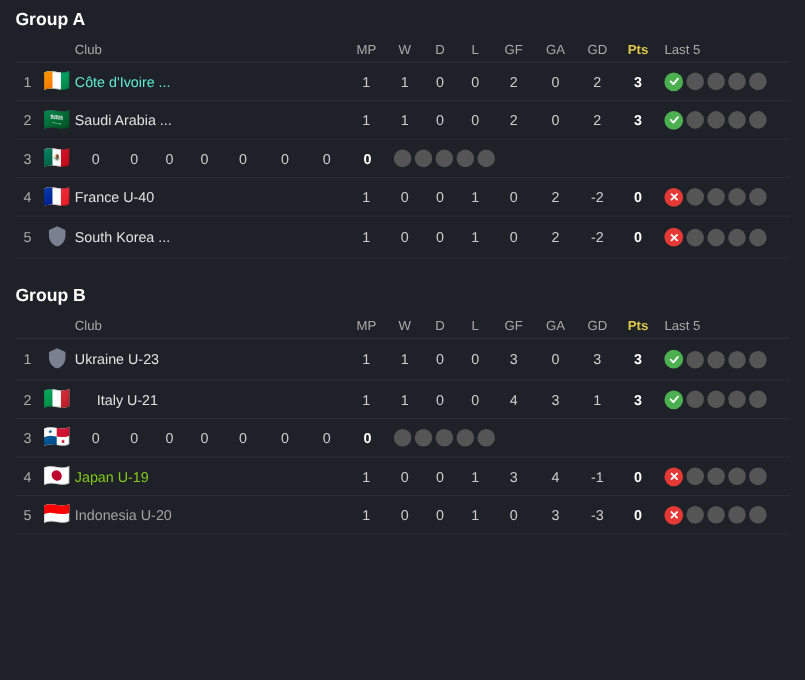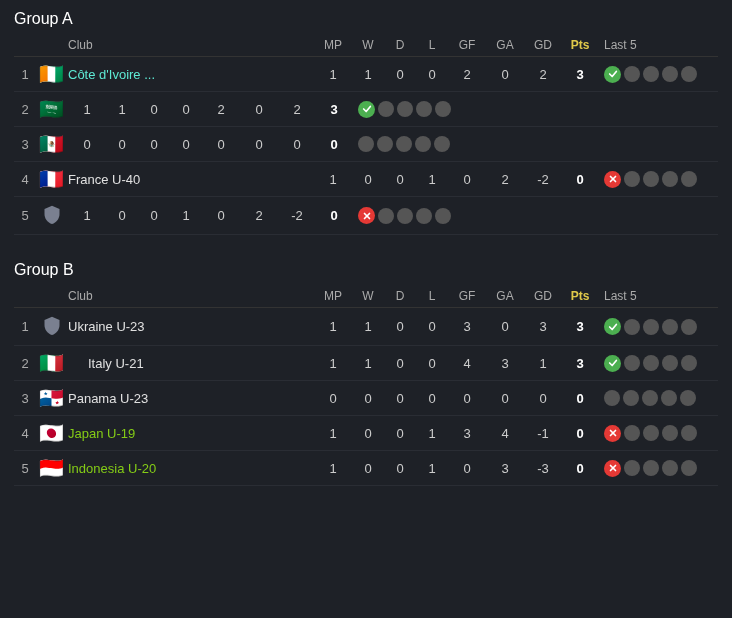--- a/index.html
+++ b/index.html
@@ -9,21 +9,21 @@
       font-family: Arial, sans-serif;
       font-size: 13px;
       width: 732px;
       min-height: 618px;
     }
     .group-section {
       padding: 10px 14px 6px 14px;
     }
     .group-title {
       font-size: 16px;
-      font-weight: normal;
+      font-weight: bold;
       color: #ffffff;
       margin-bottom: 6px;
     }
     .table-header {
       display: flex;
       align-items: center;
       color: #aaaaaa;
       font-size: 12px;
       padding: 4px 0;
       border-bottom: 1px solid #333;
@@ -99,20 +99,21 @@
             <span style="background:#555;border-radius:50%;width:16px;height:16px;display:inline-block;"></span>
             <span style="background:#555;border-radius:50%;width:16px;height:16px;display:inline-block;"></span>
             <span style="background:#555;border-radius:50%;width:16px;height:16px;display:inline-block;"></span>
             <span style="background:#555;border-radius:50%;width:16px;height:16px;display:inline-block;"></span>
           </div>
         </div>
     </div>
       <div class="table-row">
       <div class="col-rank" style="color:#aaa;">2</div>
       <div class="col-flag"><span style="font-size:20px;line-height:1;">🇸🇦</span></div>
+      <div class="col-name" style="color:#e0e0e0;">Saudi Arabia ...</div>
       <div class="col-mp" style="color:#ccc;">1</div>
       <div class="col-w" style="color:#ccc;">1</div>
       <div class="col-d" style="color:#ccc;">0</div>
       <div class="col-l" style="color:#ccc;">0</div>
       <div class="col-gf" style="color:#ccc;">2</div>
       <div class="col-ga" style="color:#ccc;">0</div>
       <div class="col-gd" style="color:#ccc;">2</div>
       <div class="col-pts pts-bold">3</div>
       <div class="col-last5">
           <div class="last5-icons">
@@ -176,20 +177,21 @@
           </div>
         </div>
     </div>
       <div class="table-row">
       <div class="col-rank" style="color:#aaa;">5</div>
       <div class="col-flag"><span style="display:inline-flex;align-items:center;justify-content:center;width:20px;height:20px;">
             <svg width="20" height="20" viewBox="0 0 24 24" fill="#7a8090">
               <path d="M12 2L3 6v6c0 5.5 3.8 10.7 9 12 5.2-1.3 9-6.5 9-12V6L12 2z"></path>
             </svg>
           </span></div>
+      <div class="col-name" style="color:#e0e0e0;">South Korea ...</div>
       <div class="col-mp" style="color:#ccc;">1</div>
       <div class="col-w" style="color:#ccc;">0</div>
       <div class="col-d" style="color:#ccc;">0</div>
       <div class="col-l" style="color:#ccc;">1</div>
       <div class="col-gf" style="color:#ccc;">0</div>
       <div class="col-ga" style="color:#ccc;">2</div>
       <div class="col-gd" style="color:#ccc;">-2</div>
       <div class="col-pts pts-bold">0</div>
       <div class="col-last5">
           <div class="last5-icons">
@@ -276,21 +278,20 @@
             <span style="background:#555;border-radius:50%;width:16px;height:16px;display:inline-block;"></span>
             <span style="background:#555;border-radius:50%;width:16px;height:16px;display:inline-block;"></span>
             <span style="background:#555;border-radius:50%;width:16px;height:16px;display:inline-block;"></span>
             <span style="background:#555;border-radius:50%;width:16px;height:16px;display:inline-block;"></span>
           </div>
         </div>
     </div>
       <div class="table-row">
       <div class="col-rank" style="color:#aaa;">3</div>
       <div class="col-flag"><span style="font-size:20px;line-height:1;">🇵🇦</span></div>
-      <div class="col-name" style="color:#e0e0e0;">Panama U-23</div>
       <div class="col-mp" style="color:#ccc;">0</div>
       <div class="col-w" style="color:#ccc;">0</div>
       <div class="col-d" style="color:#ccc;">0</div>
       <div class="col-l" style="color:#ccc;">0</div>
       <div class="col-gf" style="color:#ccc;">0</div>
       <div class="col-ga" style="color:#ccc;">0</div>
       <div class="col-gd" style="color:#ccc;">0</div>
       <div class="col-pts pts-bold">0</div>
       <div class="col-last5">
           <div class="last5-icons">
@@ -325,21 +326,21 @@
             <span style="background:#555;border-radius:50%;width:16px;height:16px;display:inline-block;"></span>
             <span style="background:#555;border-radius:50%;width:16px;height:16px;display:inline-block;"></span>
             <span style="background:#555;border-radius:50%;width:16px;height:16px;display:inline-block;"></span>
             <span style="background:#555;border-radius:50%;width:16px;height:16px;display:inline-block;"></span>
           </div>
         </div>
     </div>
       <div class="table-row">
       <div class="col-rank" style="color:#aaa;">5</div>
       <div class="col-flag"><span style="font-size:20px;line-height:1;">🇮🇩</span></div>
-      <div class="col-name" style="color:#84cc16;">Indonesia U-20</div>
+      <div class="col-name" style="color:#a3a3a3;">Indonesia U-20</div>
       <div class="col-mp" style="color:#ccc;">1</div>
       <div class="col-w" style="color:#ccc;">0</div>
       <div class="col-d" style="color:#ccc;">0</div>
       <div class="col-l" style="color:#ccc;">1</div>
       <div class="col-gf" style="color:#ccc;">0</div>
       <div class="col-ga" style="color:#ccc;">3</div>
       <div class="col-gd" style="color:#ccc;">-3</div>
       <div class="col-pts pts-bold">0</div>
       <div class="col-last5">
           <div class="last5-icons">

